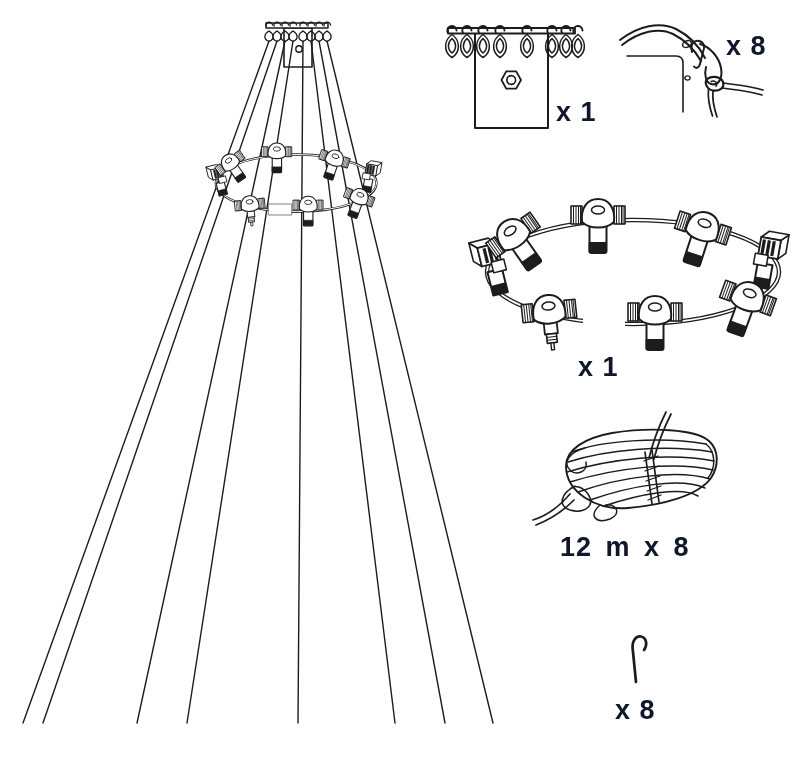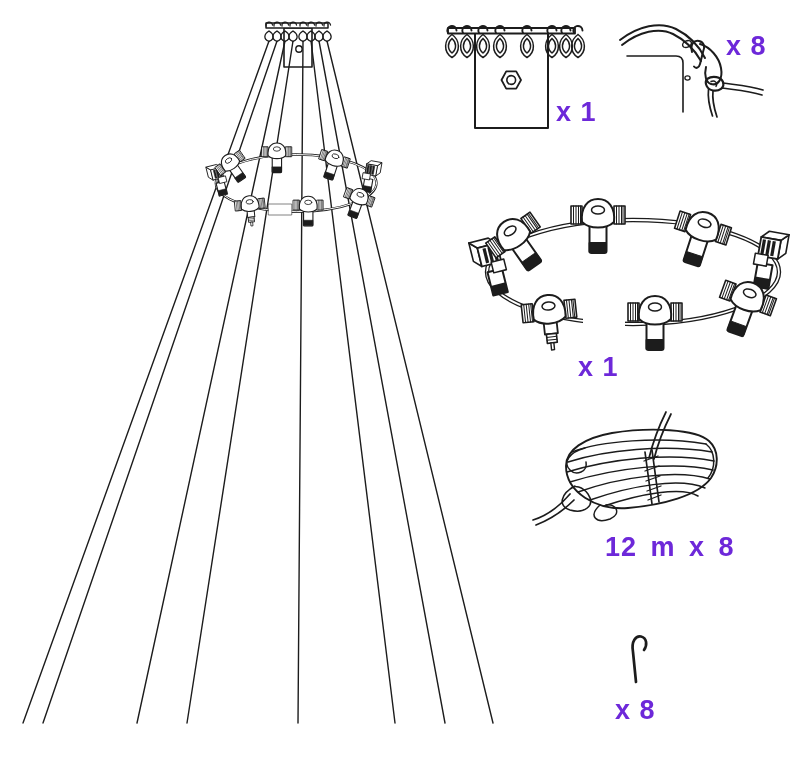--- a/index.html
+++ b/index.html
@@ -1,24 +1,24 @@
 <!DOCTYPE html>
 <html><head>
 <meta charset="utf-8">
 <style>
   html,body{margin:0;padding:0;background:#ffffff;}
   #page{position:relative;width:810px;height:768px;background:#ffffff;overflow:hidden;
         font-family:"Liberation Sans",sans-serif;color:#1c1c1c;}
   #art{position:absolute;left:0;top:0;}
-  .qty{position:absolute;font-weight:bold;font-size:27px;line-height:1;color:#6d28d9;
+  .qty{position:absolute;font-weight:bold;font-size:27px;line-height:1;color:#0f172a;
        letter-spacing:1px;white-space:pre;}
   #qty-bracket{left:556px;top:99px;}
   #qty-corner{left:726px;top:33px;}
   #qty-ring{left:578px;top:354px;}
-  #qty-rope{left:605px;top:534px;word-spacing:5px;}
+  #qty-rope{left:560px;top:534px;word-spacing:5px;}
   #qty-peg{left:615px;top:697px;}
 </style>
 </head>
 <body>
 
 <div id="page">
 
 <svg id="art" width="810" height="768" viewBox="0 0 810 768" stroke-linecap="round" stroke-linejoin="round">
   <defs>
 

